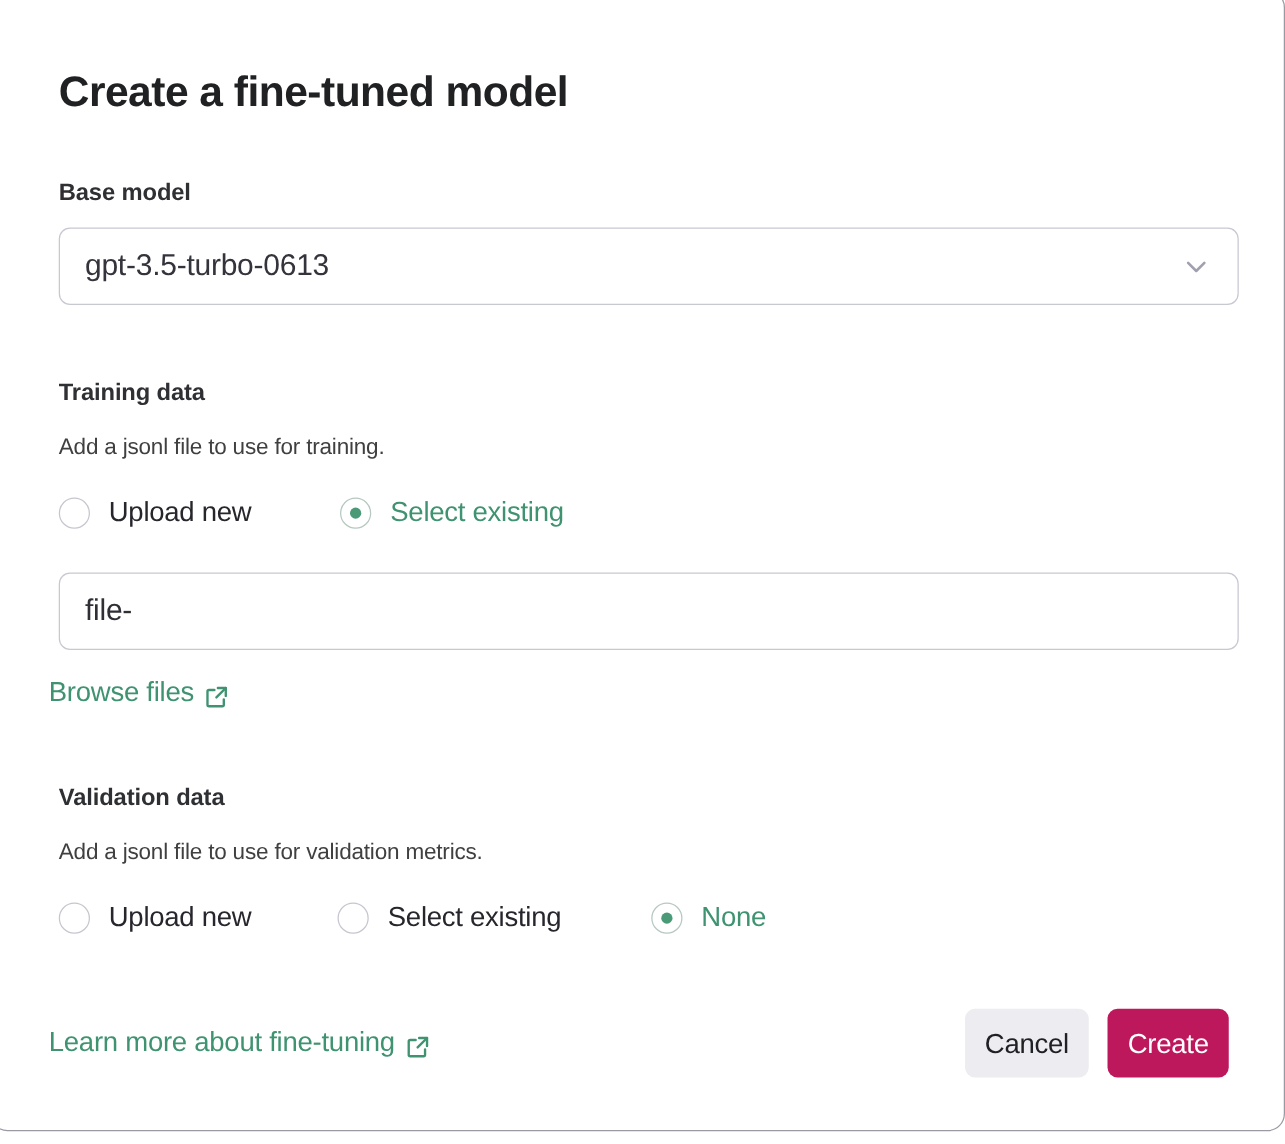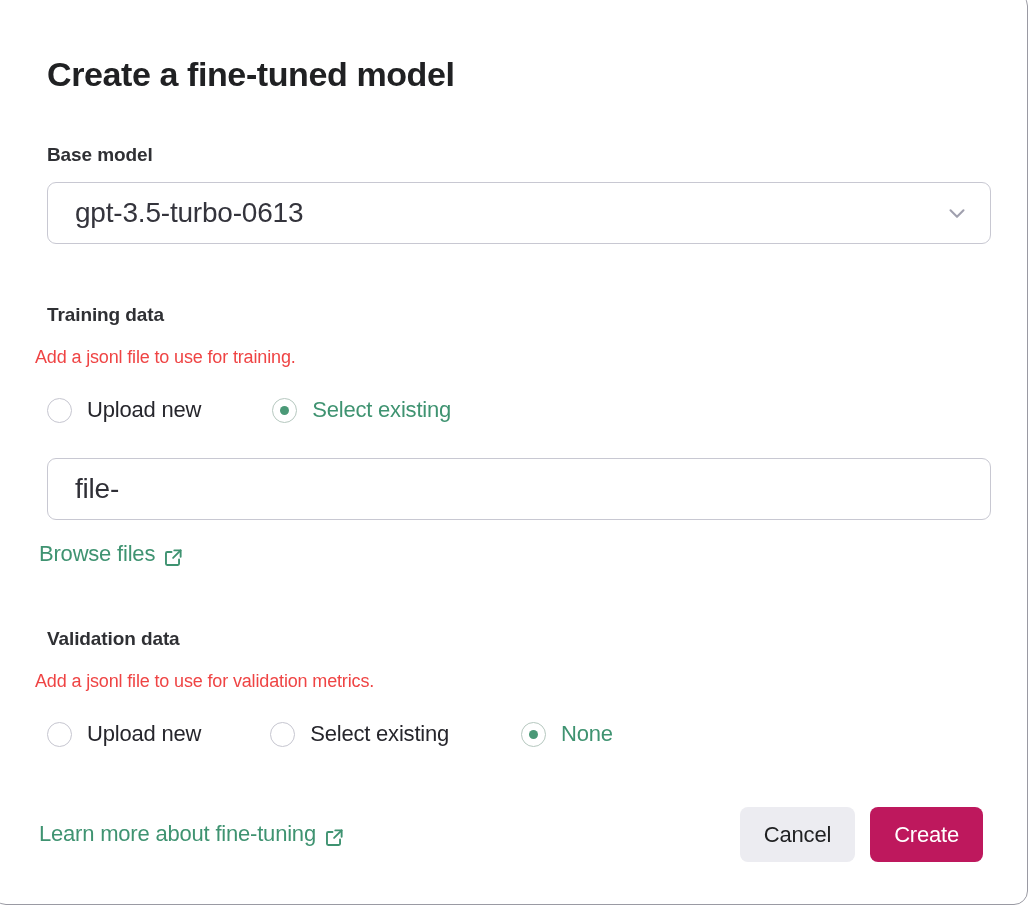--- a/index.html
+++ b/index.html
@@ -51,46 +51,45 @@
   .field-label {
     position: absolute;
     left: 46px;
     font-size: 19px;
     font-weight: bold;
     color: #2f3034;
     letter-spacing: -0.1px;
   }
   .field-desc {
     position: absolute;
-    left: 34px;
+    left: 46px;
     font-size: 18px;
-    color: #ef4444;
+    color: #404040;
     letter-spacing: -0.15px;
   }
 
   
   .text-control {
     position: absolute;
     left: 46px;
     width: 944px;
     height: 62px;
     border: 1px solid #c8c8d2;
     border-radius: 9px;
     background: #ffffff;
     display: flex;
     align-items: center;
     padding: 0 20px;
     cursor: pointer;
   }
   .control-value {
-    font-size: 28px;
+    font-size: 24px;
     color: #34343c;
     letter-spacing: -0.2px;
     flex: 1;
-    margin-left: 7px;
   }
   .control-value.placeholder { color: #2f2f36; }
   .chevron-icon {
     width: 26px;
     height: 26px;
     flex: 0 0 auto;
     display: block;
   }
 
   
@@ -170,21 +169,21 @@
     gap: 15px;
   }
   .btn {
     border: none;
     border-radius: 8px;
     font-family: "Liberation Sans", sans-serif;
     font-size: 22px;
     letter-spacing: -0.2px;
     cursor: pointer;
     height: 55px;
-    padding: 0 24px;
+    padding: 0 16px;
   }
   .btn-cancel { background: #ececf1; color: #202123; }
   .btn-create { background: #be185d; color: #ffffff; }
 </style>
 </head>
 <body>
 
 <div class="modal-card">
   <div class="modal-inner">
 

